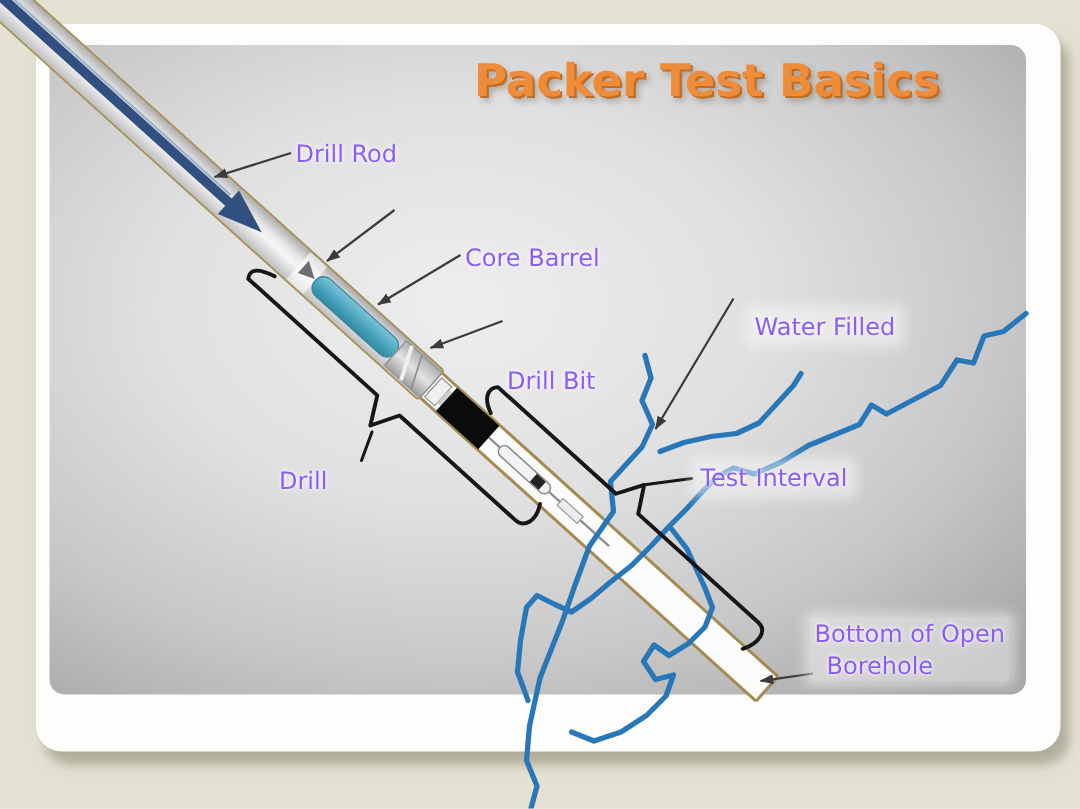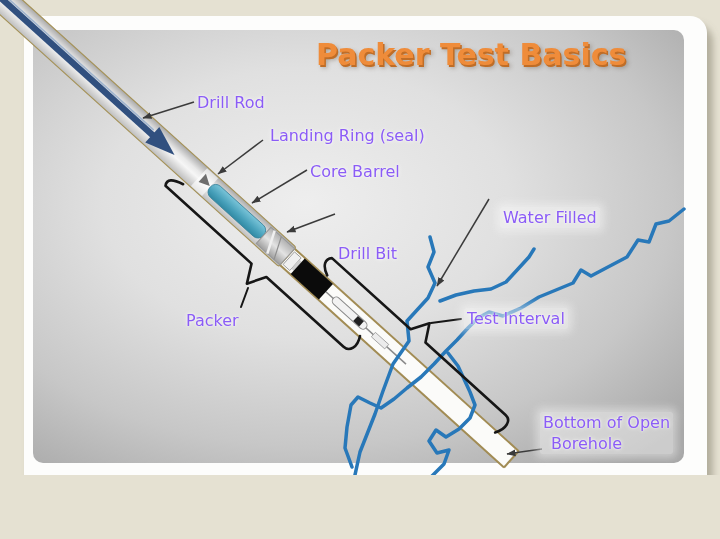--- a/index.html
+++ b/index.html
@@ -1,21 +1,21 @@
 <!DOCTYPE html>
 <html><head>
 <meta charset="utf-8">
 <style>
   html,body{margin:0;padding:0;}
   body{
     width:720px;height:539px;overflow:hidden;
     background:linear-gradient(180deg,#d9d5c6 0%,#e5e1d2 6%,#e5e1d2 100%);
     font-family:"DejaVu Sans","Liberation Sans",sans-serif;
   }
-  .stage{position:relative;width:720px;height:475px;overflow:hidden;}
+  .stage{position:relative;width:720px;height:539px;overflow:hidden;}
   .stage svg{position:absolute;left:0;top:0;}
   .title{
     position:absolute;left:316px;top:37px;
     font-size:30px;font-weight:bold;color:#ef8c3a;letter-spacing:0px;
     text-shadow:1.5px 1.5px 0 #c06d26, 3px 3px 4px rgba(80,60,40,.35);
     white-space:nowrap;
   }
   .lbl{
     position:absolute;color:#8b5cf6;font-size:16px;line-height:21px;
     text-shadow:0 0 5px rgba(255,255,255,.85),0 0 2px rgba(255,255,255,.9);
@@ -130,38 +130,35 @@
       <line x1="542" y1="449" x2="507" y2="454"></line>
     </g>
   </svg>
 
   <div class="title">Packer Test Basics</div>
 
   <div class="lbl" style="left:197px;top:92px;">
     <span>Drill Rod</span>
   </div>
 
-  <div class="lbl" style="left:270px;top:125px;">
-    <span>Landing Ring (seal)</span>
-  </div>
 
   <div class="lbl" style="left:310px;top:161px;">
     <span>Core Barrel</span>
   </div>
 
   <div class="lbl" style="left:338px;top:203px;margin-top:40px;">
     <span>Drill Bit</span>
   </div>
 
   <div class="lbl halo" style="left:500px;top:183px;margin-top:24px;">
     <span>Water Filled</span>
   </div>
 
   <div class="lbl" style="left:186px;top:310px;">
-    <span>Packer</span>
+    <span>Drill</span>
   </div>
 
   <div class="lbl halo" style="left:540px;top:412px;">
     <span>Bottom of Open</span>
     <span class="l2">Borehole</span>
   </div>
 
   <div class="lbl halo" style="left:464px;top:308px;">
     <span>Test Interval</span>
   </div>

